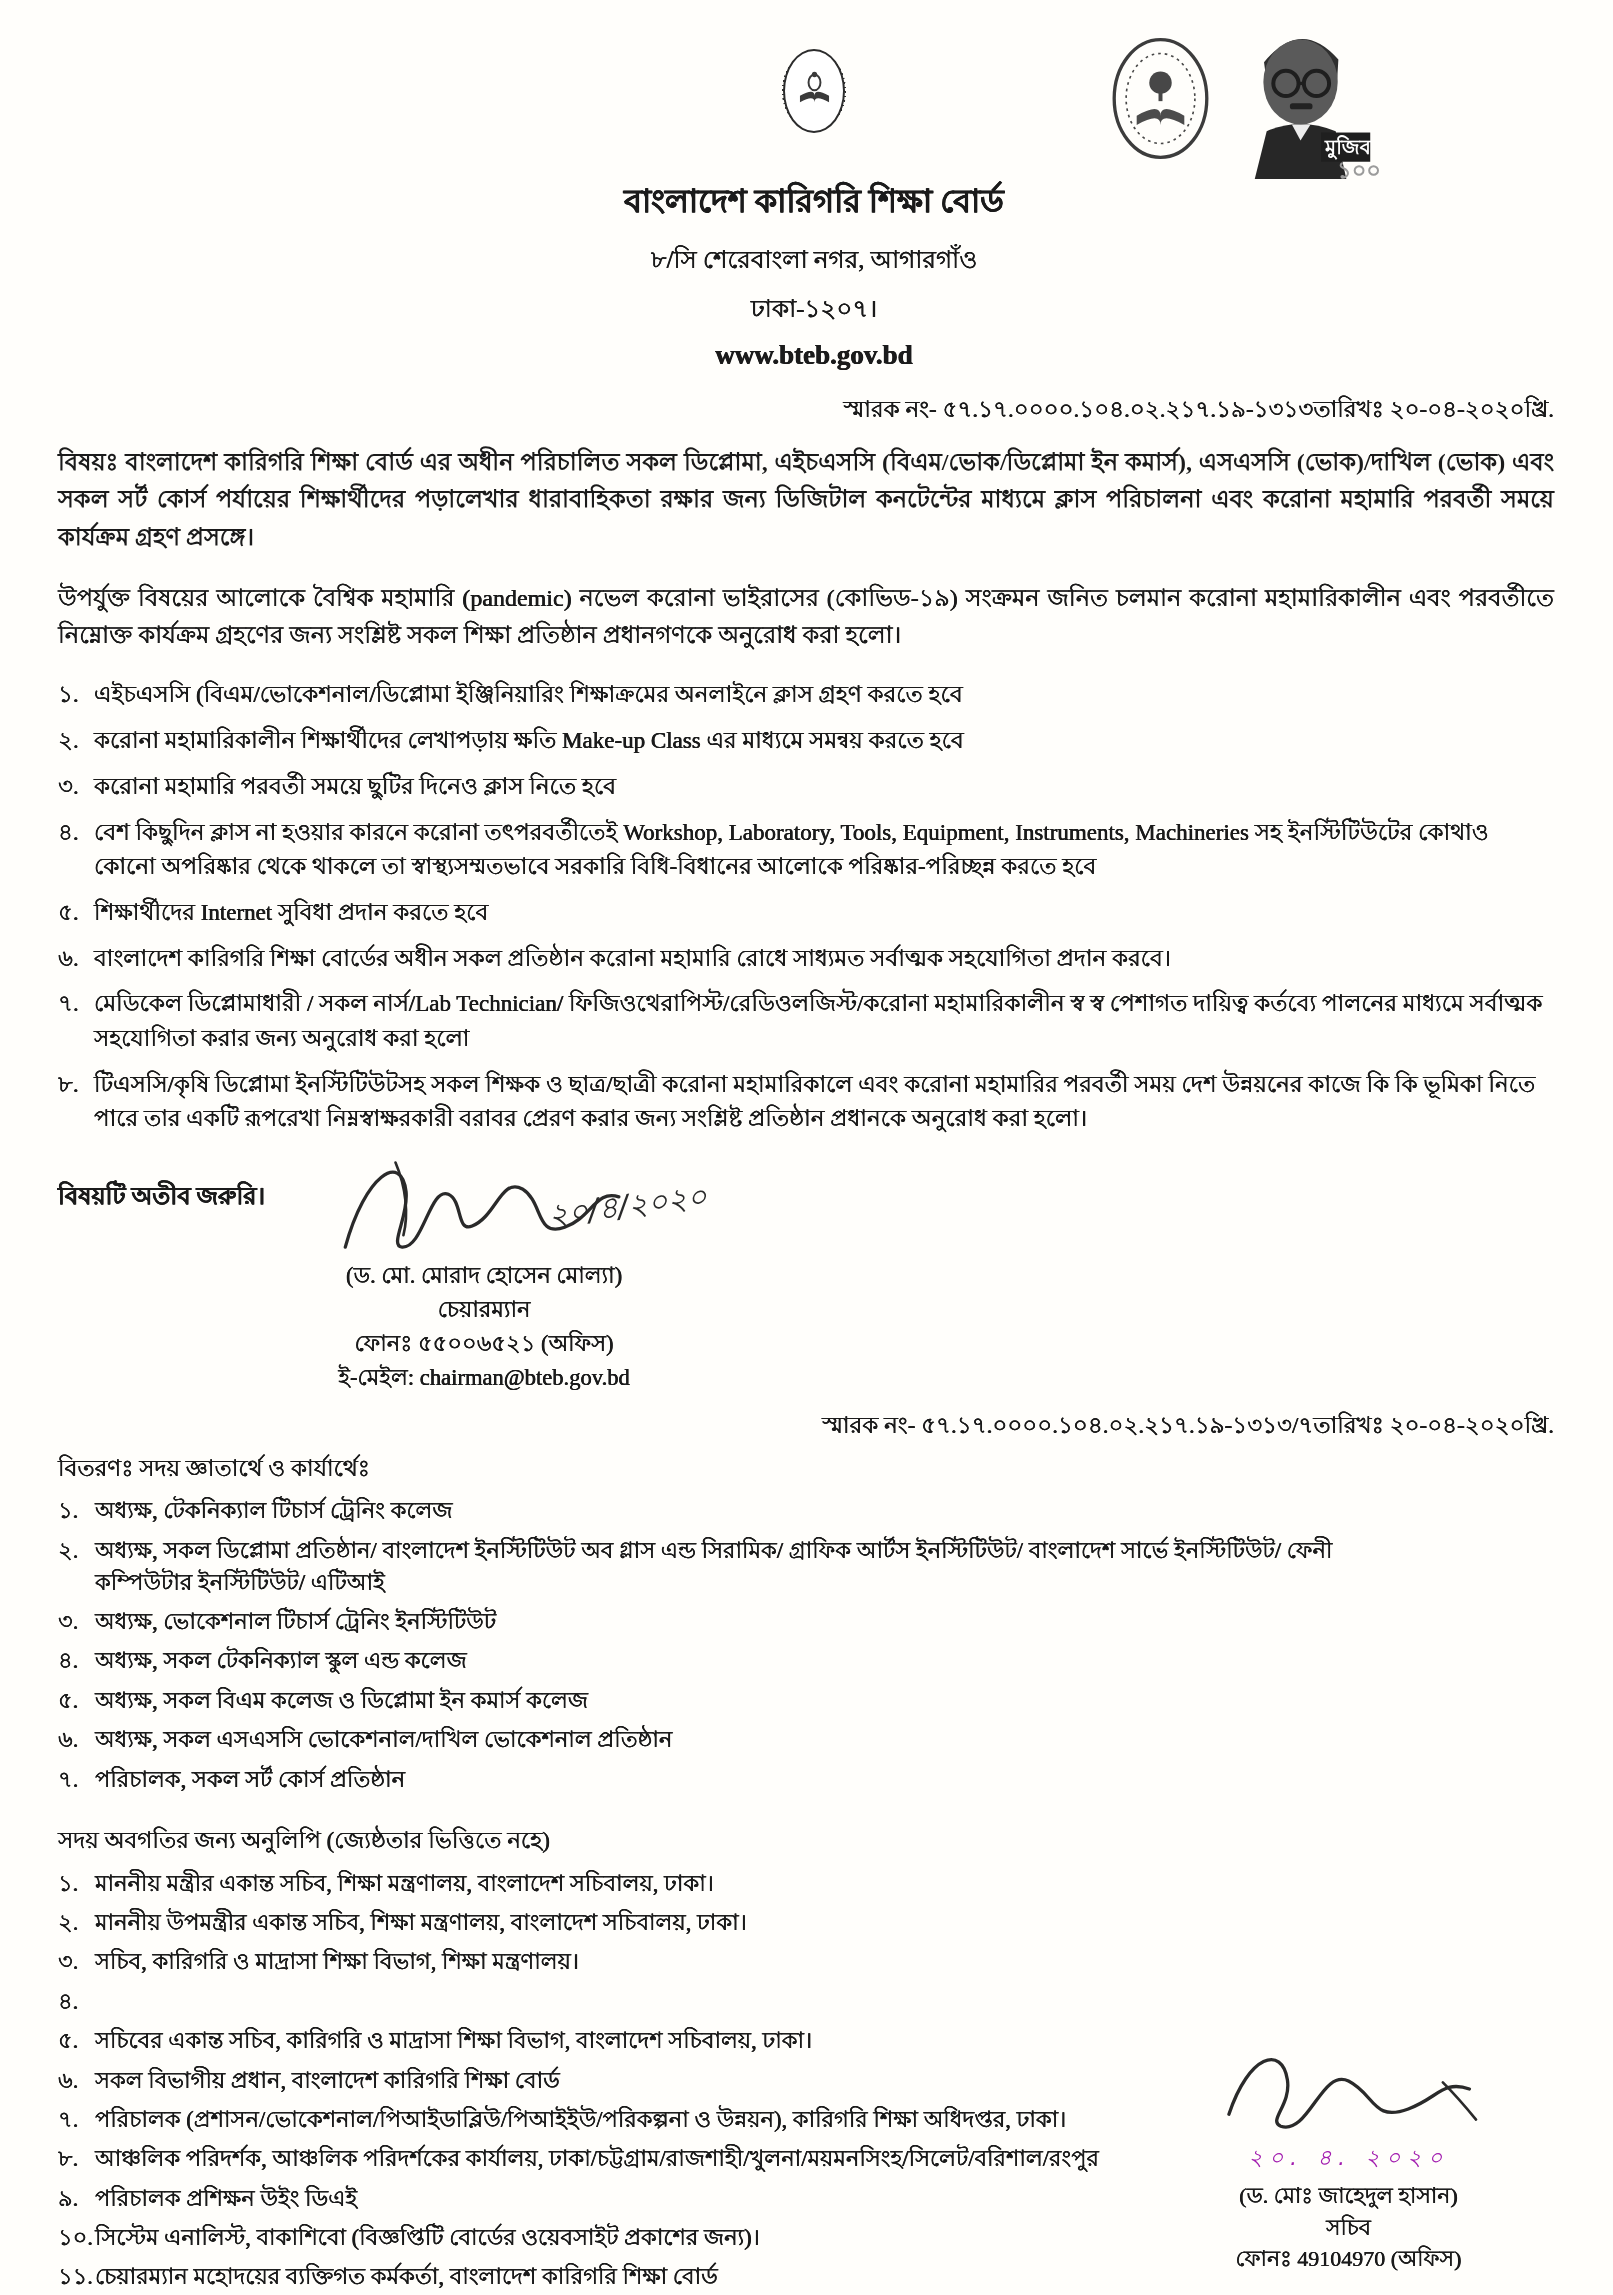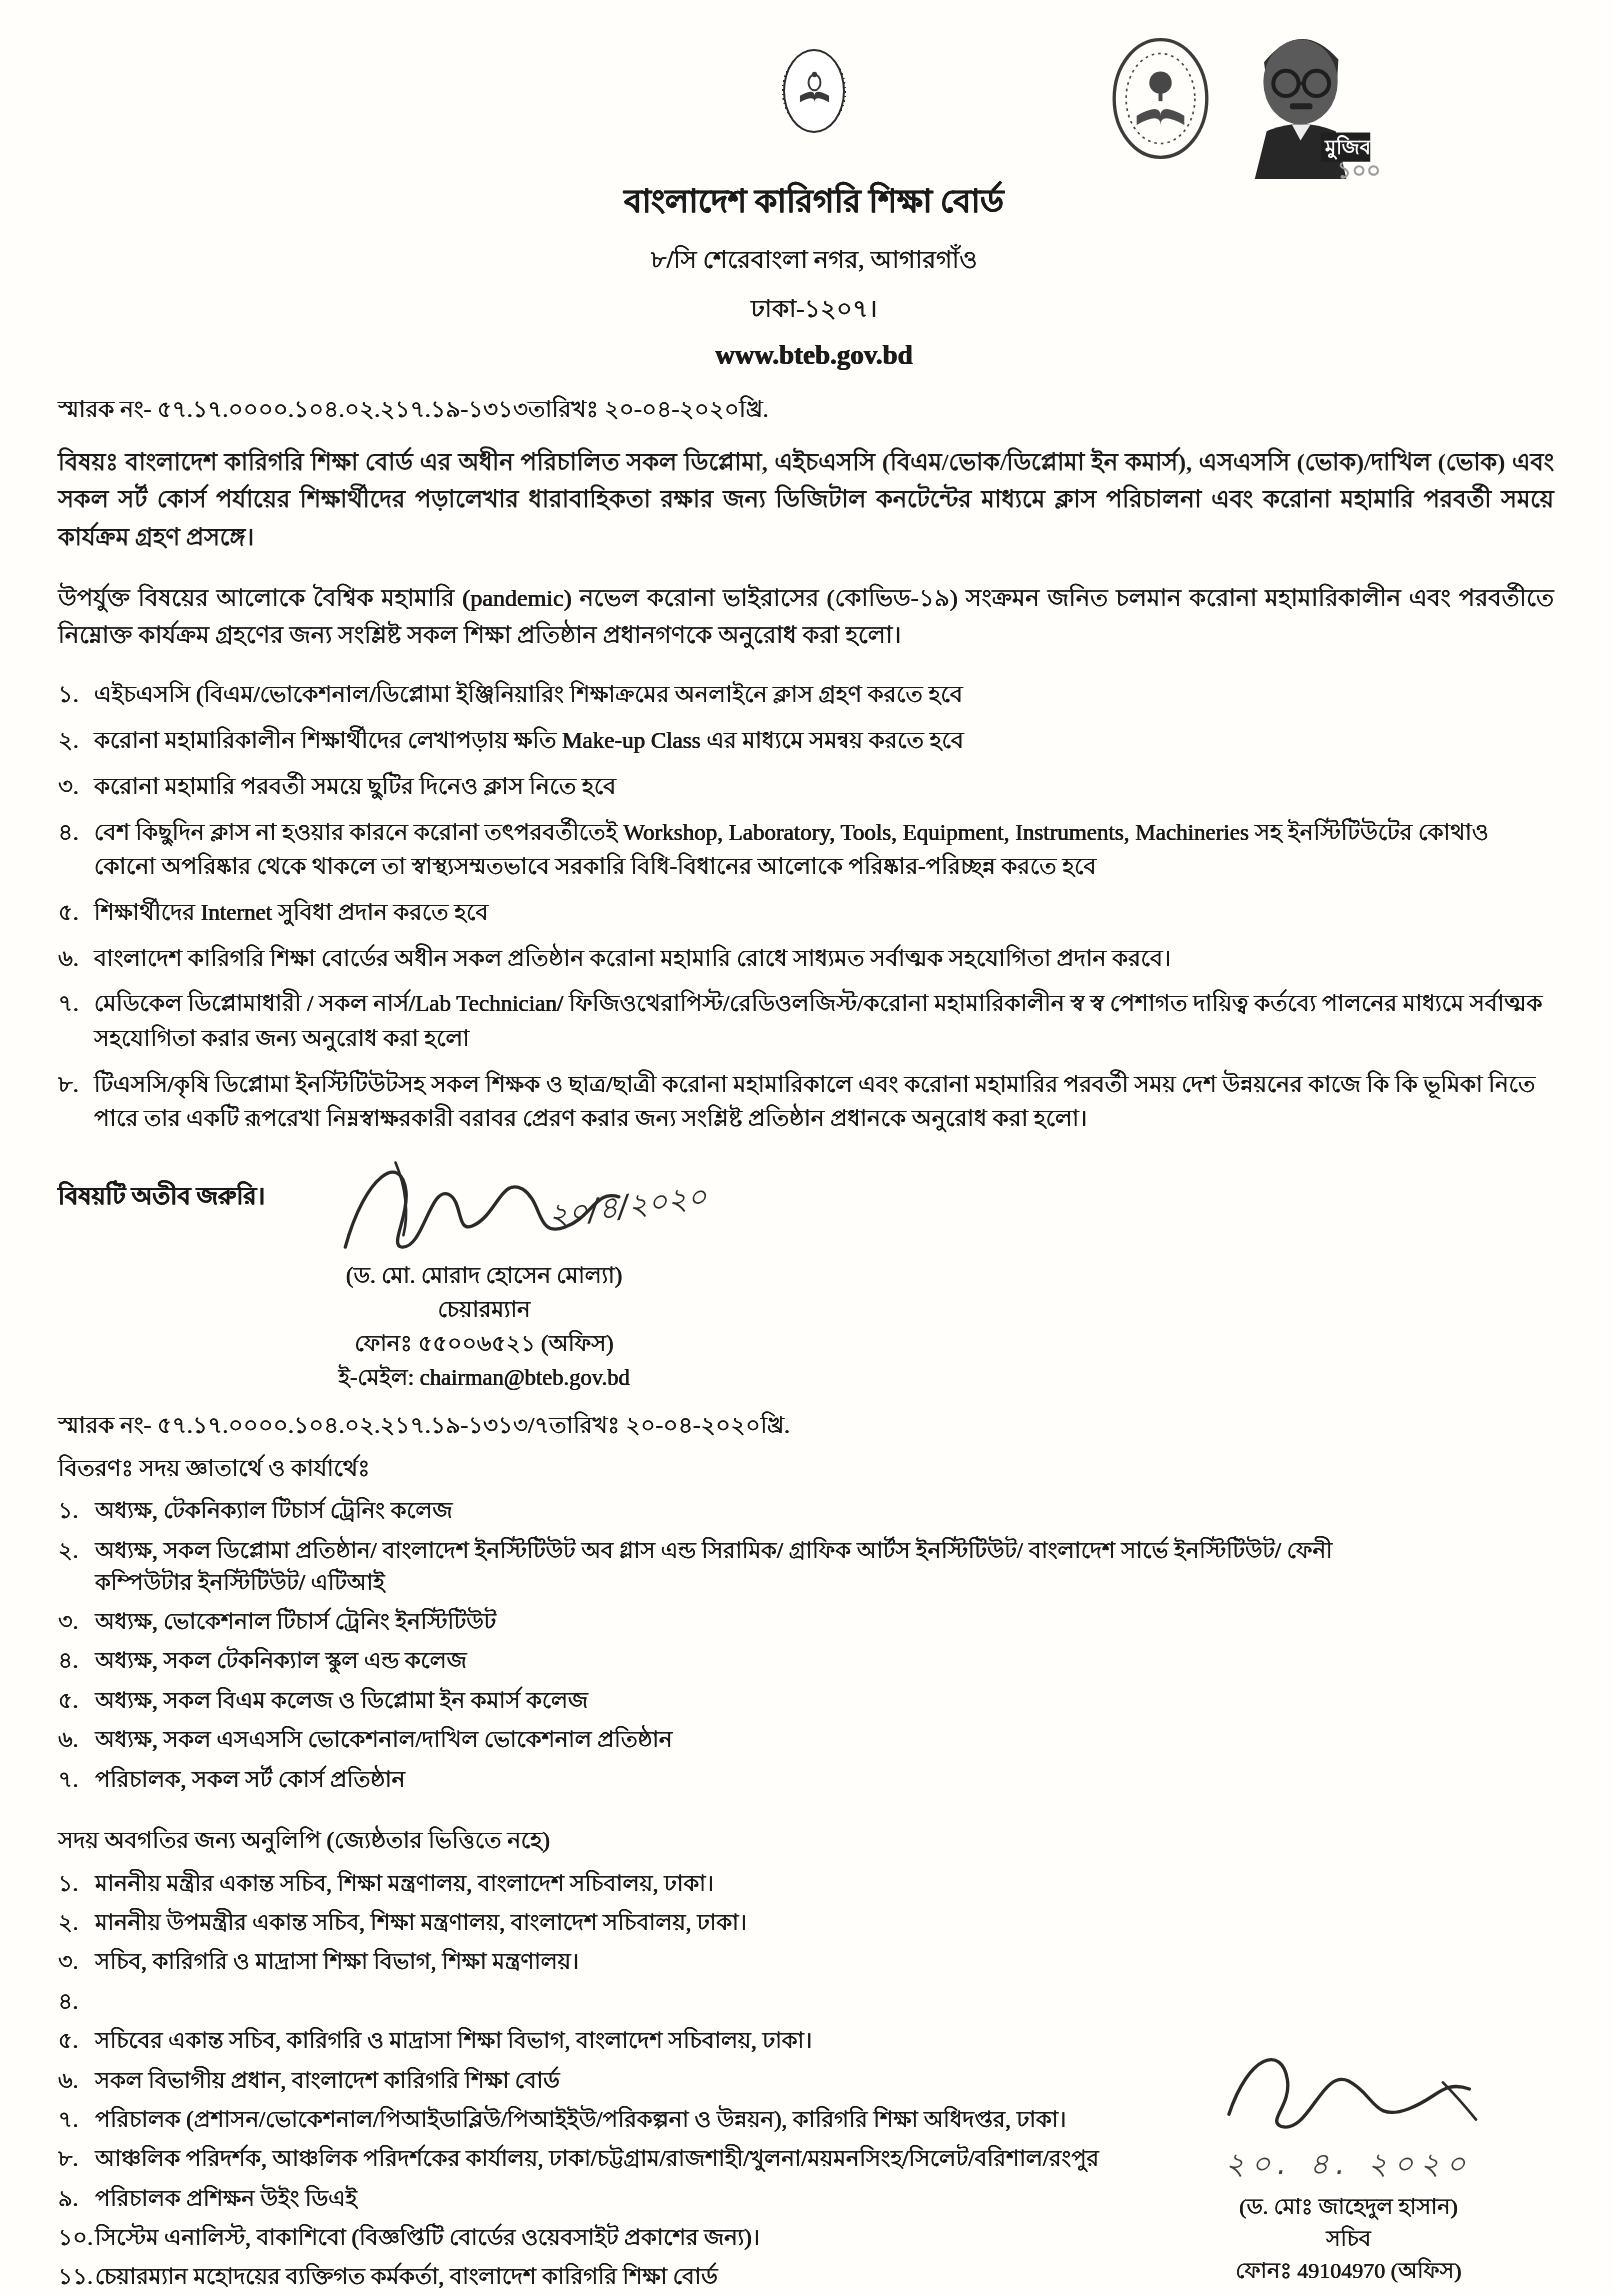--- a/index.html
+++ b/index.html
@@ -19,21 +19,21 @@
   .monogram .core{position:absolute;left:50%;top:50%;transform:translate(-50%,-50%);
     width:58px;height:80px;border:2.7px solid #2c2c2c;border-radius:50%;background:#fff;
     display:flex;align-items:center;justify-content:center;}
   .org-name{font-size:32px;font-weight:bold;}
   .addr{font-size:24.6px;margin-top:10.6px;}
   .addr2{font-size:24.6px;margin-top:9.3px;}
   .website{font-size:27px;font-weight:bold;margin-top:9.3px;}
   .seal{position:absolute;left:1110px;top:35px;width:101px;height:127px;}
   .mujib{position:absolute;left:1236px;top:21px;width:145px;height:158px;}
   
-  .memo-row{display:flex;justify-content:flex-start;align-items:baseline;font-size:23px;margin-top:20px;}
+  .memo-row{display:flex;justify-content:flex-end;align-items:baseline;font-size:23px;margin-top:20px;}
   
   .subject{font-size:24px;font-weight:bold;text-align:justify;line-height:1.55;margin-top:14.6px;}
   .intro{font-size:24px;text-align:justify;line-height:1.55;margin-top:24px;}
   .directives{margin-top:21px;font-size:23px;line-height:1.5;}
   .d-item{display:flex;margin-bottom:11.3px;}
   .d-num{flex:0 0 36px;}
   .d-text{flex:1;}
   
   .sig-row{display:flex;justify-content:flex-start;margin-top:4px;}
   .urgent{font-size:24px;font-weight:bold;padding-top:29px;}
@@ -43,21 +43,21 @@
     font-style:italic;color:#2a2a2a;font-family:"DejaVu Sans",sans-serif;}
   
   .section-heading{font-size:23px;margin-top:4px;}
   .plain-list{font-size:22.6px;line-height:1.42;margin-top:6.6px;}
   .p-item{display:flex;margin-bottom:7.3px;}
   .p-num{flex:0 0 37px;}
   .p-text{flex:1;max-width:1261px;}
   .copies-wrap{position:relative;margin-top:26.5px;}
   
   .secretary{position:absolute;right:0;top:219px;width:411px;text-align:center;font-size:22px;line-height:1.45;}
-  .sec-hand-date{font-size:30px;letter-spacing:6.6px;font-style:italic;color:#404040;
+  .sec-hand-date{font-size:22px;letter-spacing:6.6px;font-style:italic;color:#a21caf;
     font-family:"DejaVu Sans",sans-serif;margin:1.3px 0 5.3px;}
   svg{display:block;}
 </style>
 </head>
 <body>
 
 <div class="page">
 
   <div class="branding-inner">
     <div class="monogram">

